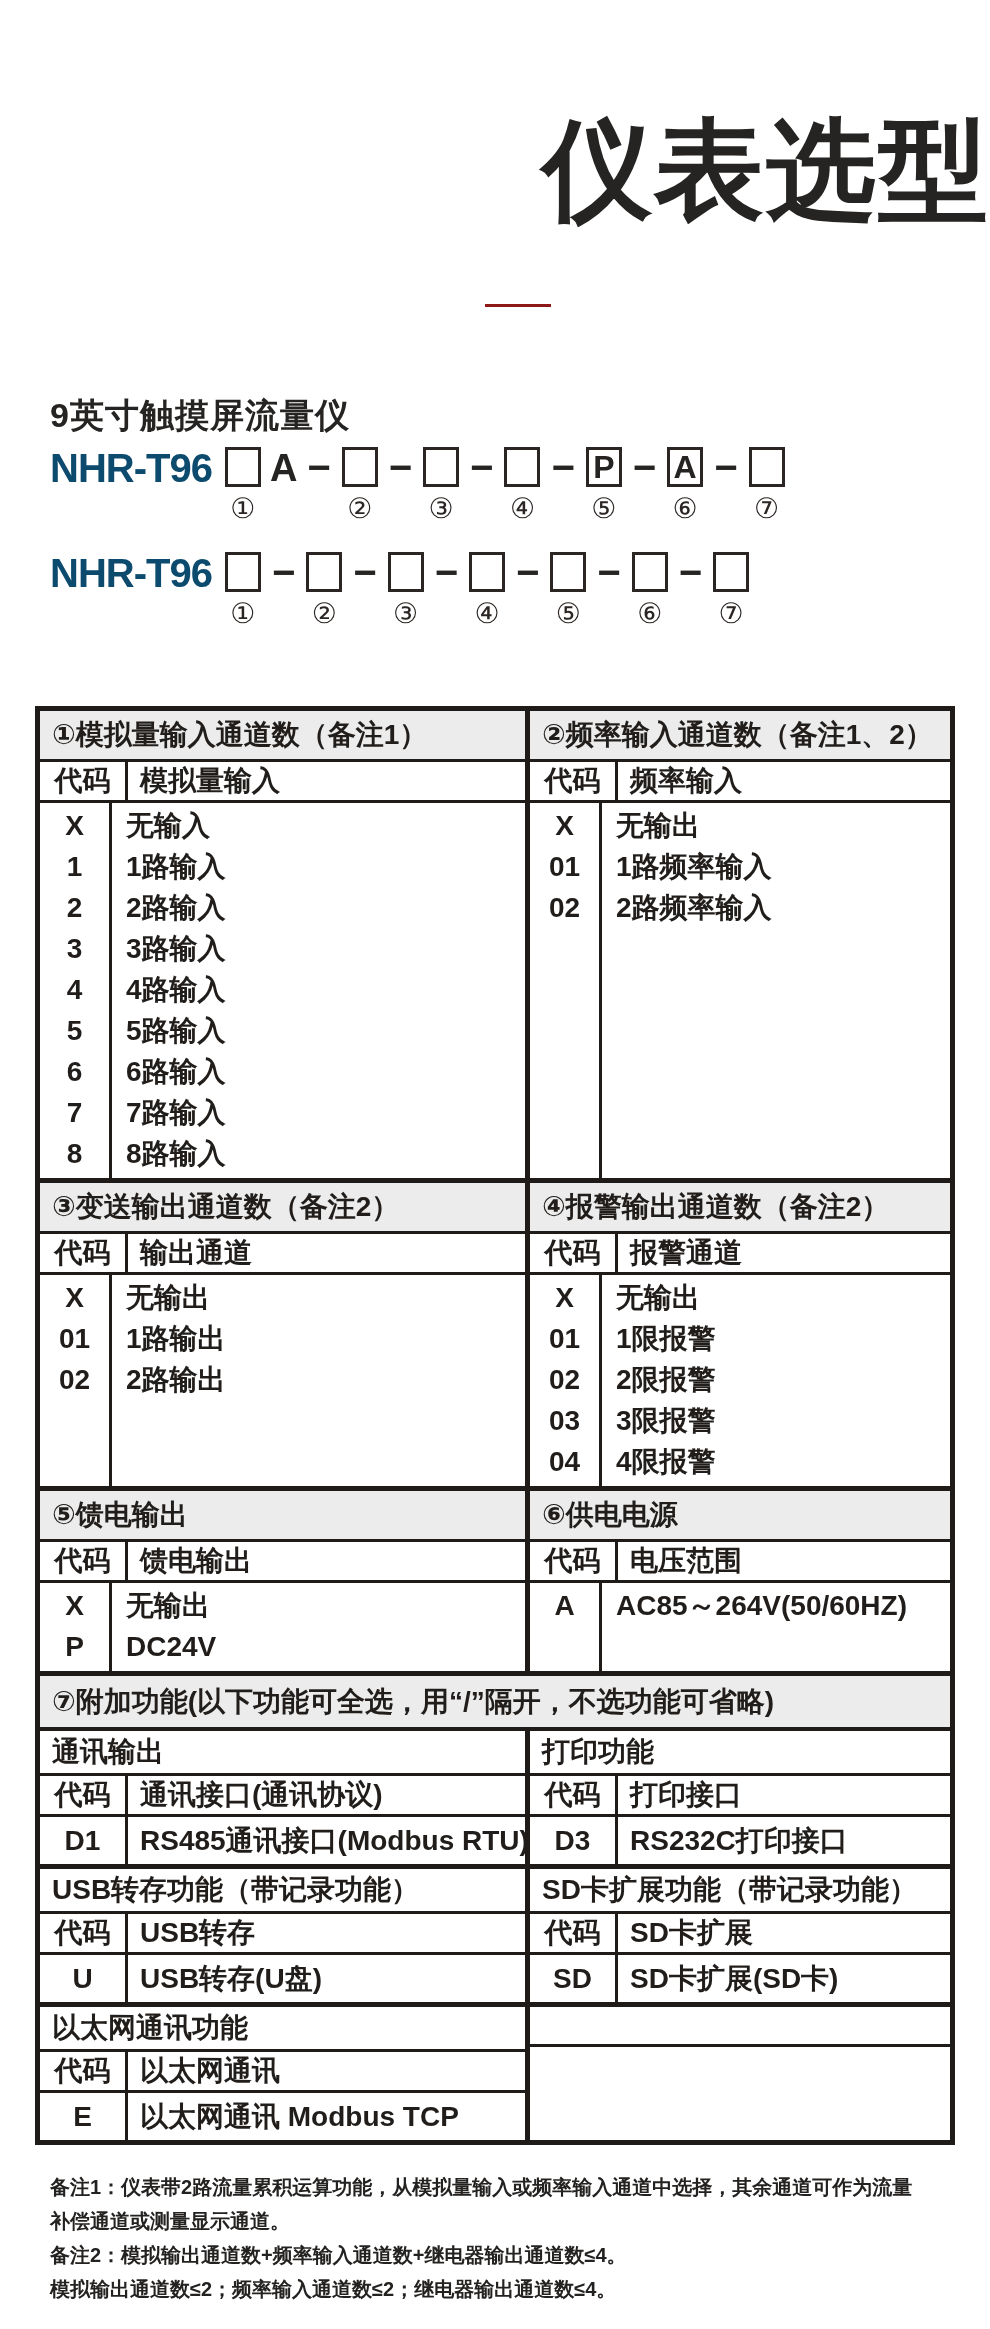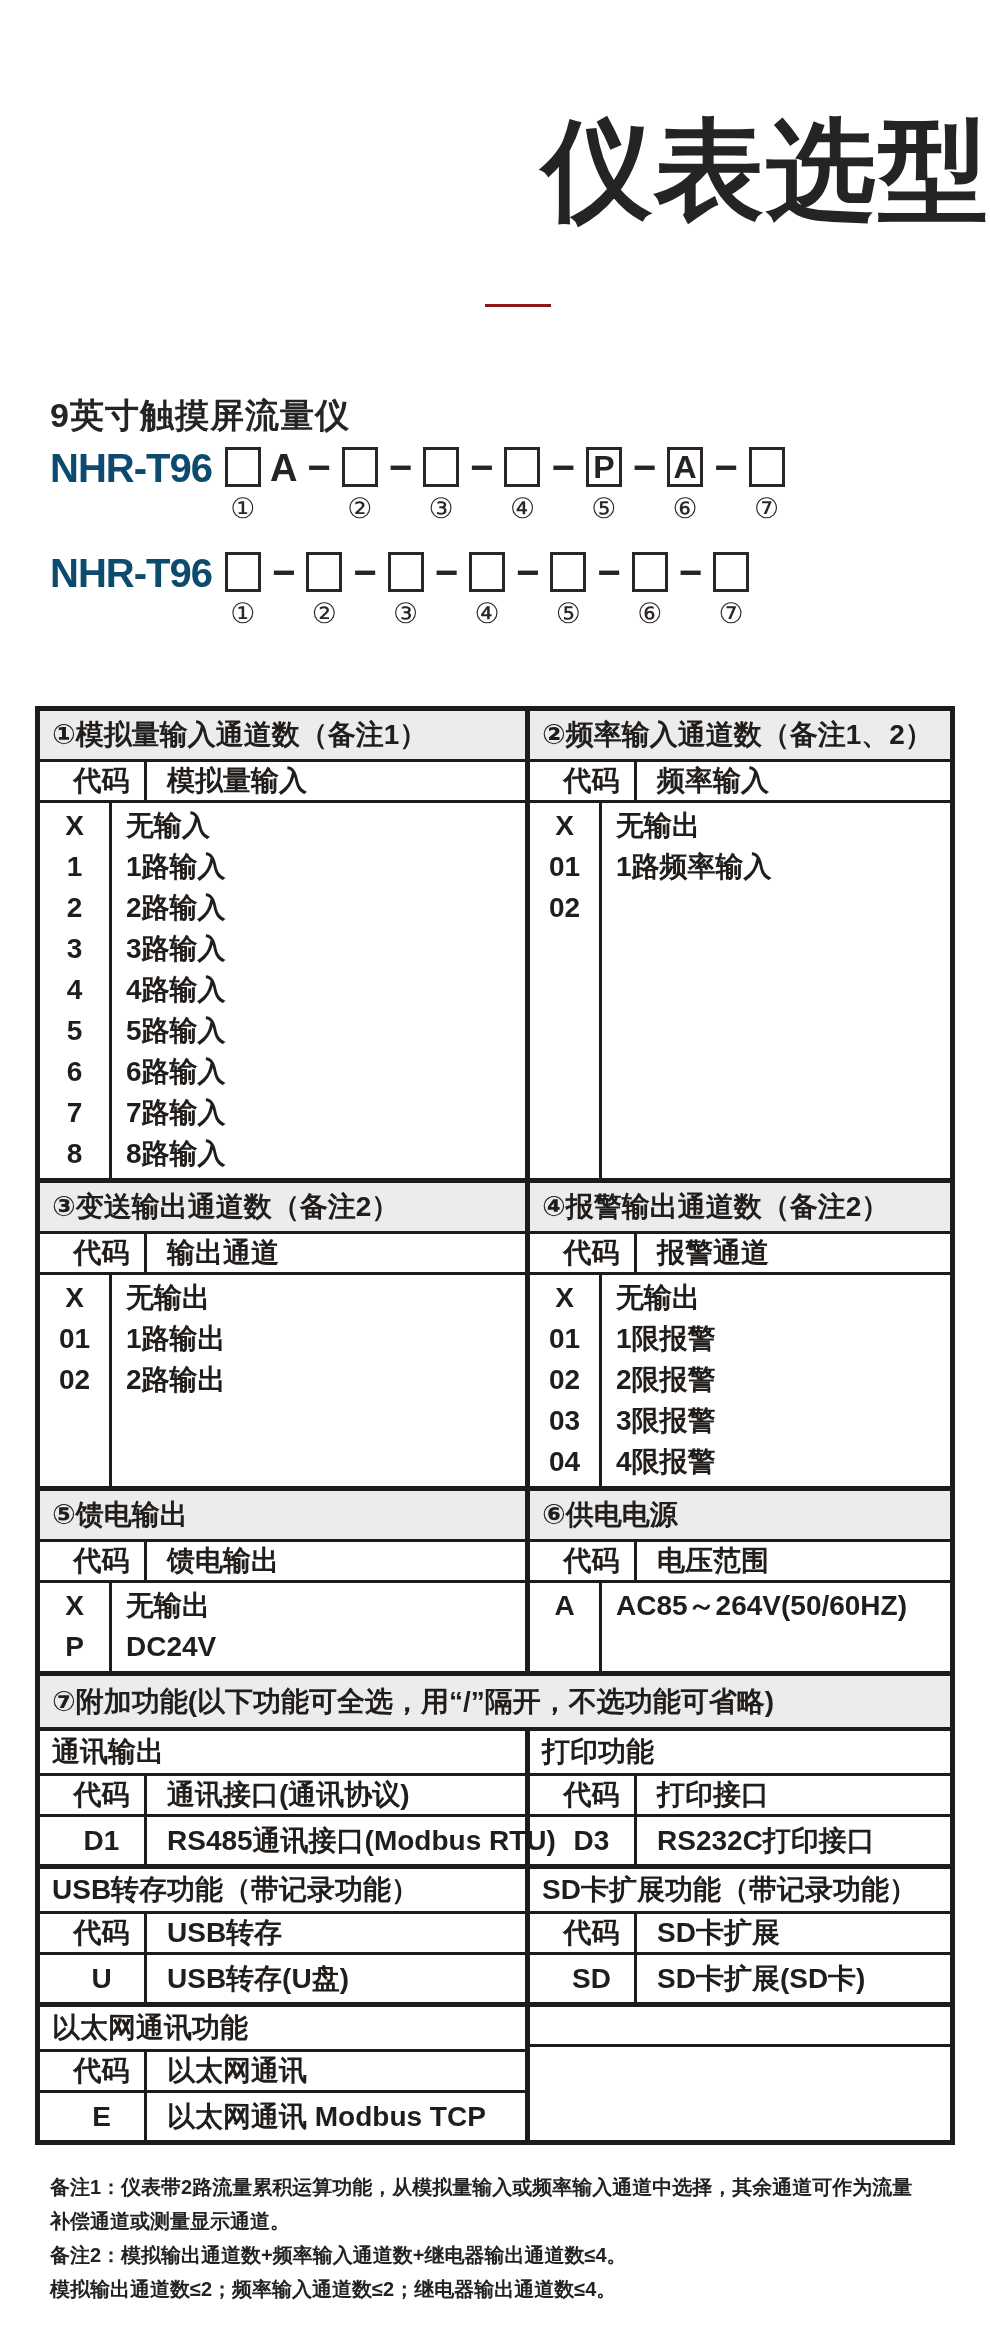--- a/index.html
+++ b/index.html
@@ -69,23 +69,23 @@
     display:flex; align-items:center; padding:2px 6px 2px 12px;
     font-size:28px; font-weight:700; white-space:nowrap;
   }
   .sub-head {
     display:flex; align-items:stretch; min-height:38px;
     border-bottom:3px solid var(--border,#1e1b19);
     font-size:28px; font-weight:700;
   }
   .code-col {
     width:88px; flex-shrink:0; border-right:3px solid var(--border,#1e1b19);
-    display:flex; align-items:center; justify-content:center; text-align:center;margin-left:19px;
-  }
-  .desc-col { flex:1; display:flex; align-items:center; padding-left:20px; white-space:nowrap; }
+    display:flex; align-items:center; justify-content:center; text-align:center;
+  }
+  .desc-col { flex:1; display:flex; align-items:center; padding-left:12px; white-space:nowrap; }
 
   .data-region { flex:1; display:flex; align-items:stretch; }
   .data-codes {
     width:72px; flex-shrink:0; border-right:3px solid var(--border,#1e1b19);
     padding:2px 0 4px; text-align:center;
   }
   .data-descs { flex:1; padding:2px 0 4px 14px; }
   .data-line { line-height:41px; font-size:28px; font-weight:700; white-space:nowrap; }
 
   .sub-title {
@@ -238,20 +238,21 @@
           </div>
           <div class="data-region">
             <div class="data-codes">
               <div class="data-line">X</div>
               <div class="data-line">01</div>
               <div class="data-line">02</div>
             </div>
             <div class="data-descs">
               <div class="data-line">无输出</div>
               <div class="data-line">1路频率输入</div>
+              <div class="data-line">2路频率输入</div>
             </div>
           </div>
         </div>
       </div>
       <div class="sec">
         <div class="half left">
           <div class="sec-title">③变送输出通道数（备注2）</div>
           <div class="sub-head">
             <div class="code-col">代码</div>
             <div class="desc-col">输出通道</div>

